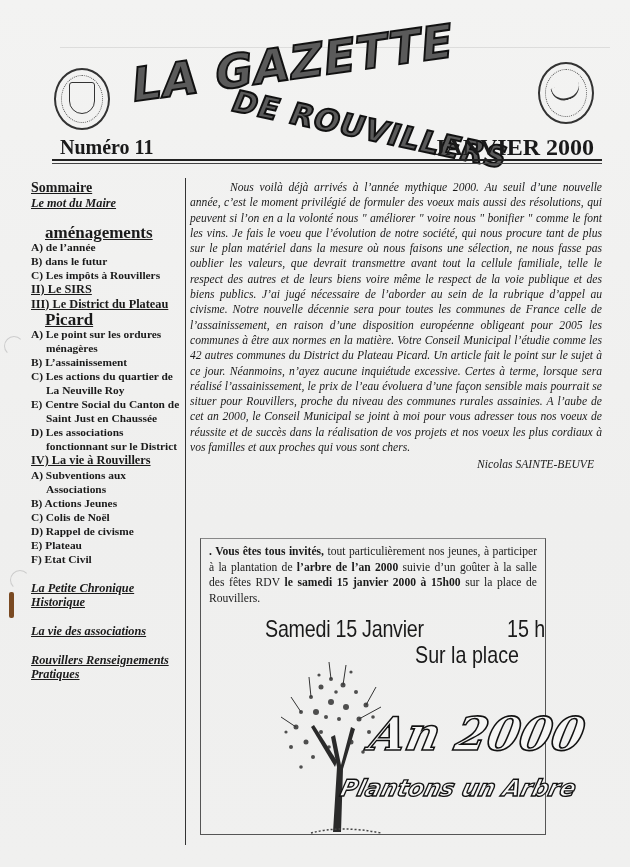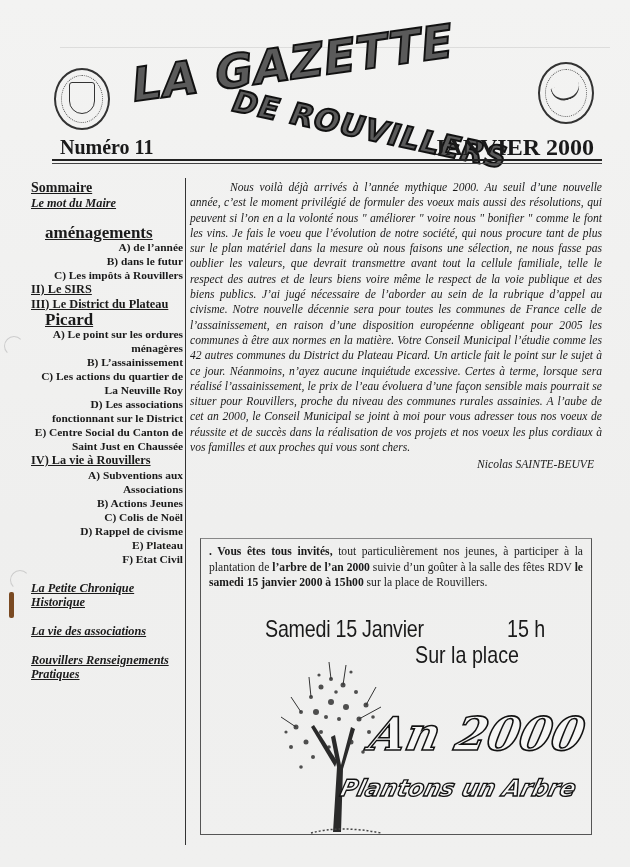--- a/index.html
+++ b/index.html
@@ -27,32 +27,32 @@
   .rule2 { position:absolute; left:52px; right:28px; top:163px; height:1px; background:#444; }
 
   .vdiv { position:absolute; left:185px; top:178px; width:1px; height:667px; background:#333; }
 
   
   .sommaire { position:absolute; left:31px; top:180px; width:152px; font-weight:bold; font-size:11.4px; line-height:14px; }
   .sommaire .head { font-size:14px; text-decoration:underline; line-height:16px; }
   .sommaire .italic-link { font-style:italic; text-decoration:underline; font-size:12.3px; }
   .sommaire .sec { text-decoration:underline; font-size:12.3px; line-height:15px; }
   .sommaire .sec-indent { text-decoration:underline; padding-left:14px; font-size:17px; line-height:15px; }
-  .sommaire .item { display:block;text-align:right; }
+  .sommaire .item { display:block; }
   .sommaire .item .cont { display:block; padding-left:15px; }
   .gap14 { height:15px; }
 
   
   .maire { position:absolute; left:190px; top:180px; width:412px; font-style:italic; font-size:11.6px; line-height:15.3px; text-align:justify; }
   .maire .title { font-weight:bold; text-decoration:underline; font-size:11.6px; }
   .maire p { margin:0; text-indent:40px; }
   .maire .sig { text-align:right; margin-top:2px; padding-right:8px; text-indent:0; }
 
   
-  .invite { position:absolute; left:200px; top:538px; width:392px; height:297px; border:1px solid #555; border-top-color:#888; box-sizing:border-box; }
+  .invite { position:absolute; left:200px; top:538px; width:346px; height:297px; border:1px solid #555; border-top-color:#888; box-sizing:border-box; }
   .invite .text { position:absolute; left:8px; top:5px; right:8px; font-size:11.6px; line-height:15.6px; text-align:justify; }
   .invite .text b { font-weight:bold; }
   .invite .l1 { position:absolute; left:64px; top:76px; font-family:"Liberation Sans", sans-serif; font-size:24px; transform:scaleX(0.82); transform-origin:left top; white-space:nowrap; letter-spacing:-0.3px; }
   .invite .l1b { position:absolute; left:306px; top:76px; font-family:"Liberation Sans", sans-serif; font-size:24px; transform:scaleX(0.82); transform-origin:left top; white-space:nowrap; }
   .invite .l2 { position:absolute; left:214px; top:102px; font-family:"Liberation Sans", sans-serif; font-size:24px; transform:scaleX(0.82); transform-origin:left top; white-space:nowrap; }
   .invite .an { position:absolute; left:170px; top:168px; font-family:"DejaVu Serif", serif; font-style:italic; font-weight:bold; font-size:46px; color:#f6f6f5; -webkit-text-stroke:1.6px #111; white-space:nowrap; transform:skewX(-12deg); }
   .invite .plant { position:absolute; left:140px; top:236px; font-family:"DejaVu Sans", sans-serif; font-style:italic; font-weight:bold; font-size:23px; color:#f6f6f5; -webkit-text-stroke:1.4px #111; white-space:nowrap; transform:skewX(-14deg); }
   .tree { position:absolute; left:70px; top:118px; width:130px; height:180px; }
 
   .binder { position:absolute; left:9px; top:592px; width:5px; height:26px; background:#7a4a22; border-radius:2px; }
@@ -91,22 +91,22 @@
     <div class="item">B) dans le futur</div>
     <div class="item">C) Les impôts à Rouvillers</div>
 
     <div class="sec">II) Le SIRS</div>
 
     <div class="sec">III)   Le District du Plateau</div>
     <div class="sec-indent">Picard</div>
     <div class="item"><span>A) Le point sur les ordures</span><span class="cont">ménagères</span></div>
     <div class="item"><span>B) L’assainissement</span></div>
     <div class="item"><span>C) Les actions du quartier de</span><span class="cont">La Neuville Roy</span></div>
+    <div class="item"><span>E) Centre Social du Canton de</span><span class="cont">Saint Just en Chaussée</span></div>
     <div class="item"><span>D) Les associations</span><span class="cont">fonctionnant sur le District</span></div>
-    <div class="item"><span>E) Centre Social du Canton de</span><span class="cont">Saint Just en Chaussée</span></div>
 
     <div class="sec">IV)    La vie à Rouvillers</div>
     <div class="item"><span>A) Subventions aux</span><span class="cont">Associations</span></div>
     <div class="item"><span>B) Actions Jeunes</span></div>
     <div class="item"><span>C) Colis de Noël</span></div>
     <div class="item"><span>D) Rappel de civisme</span></div>
     <div class="item"><span>E) Plateau</span></div>
     <div class="item"><span>F)  Etat Civil</span></div>
 
     <div class="gap14"></div>

